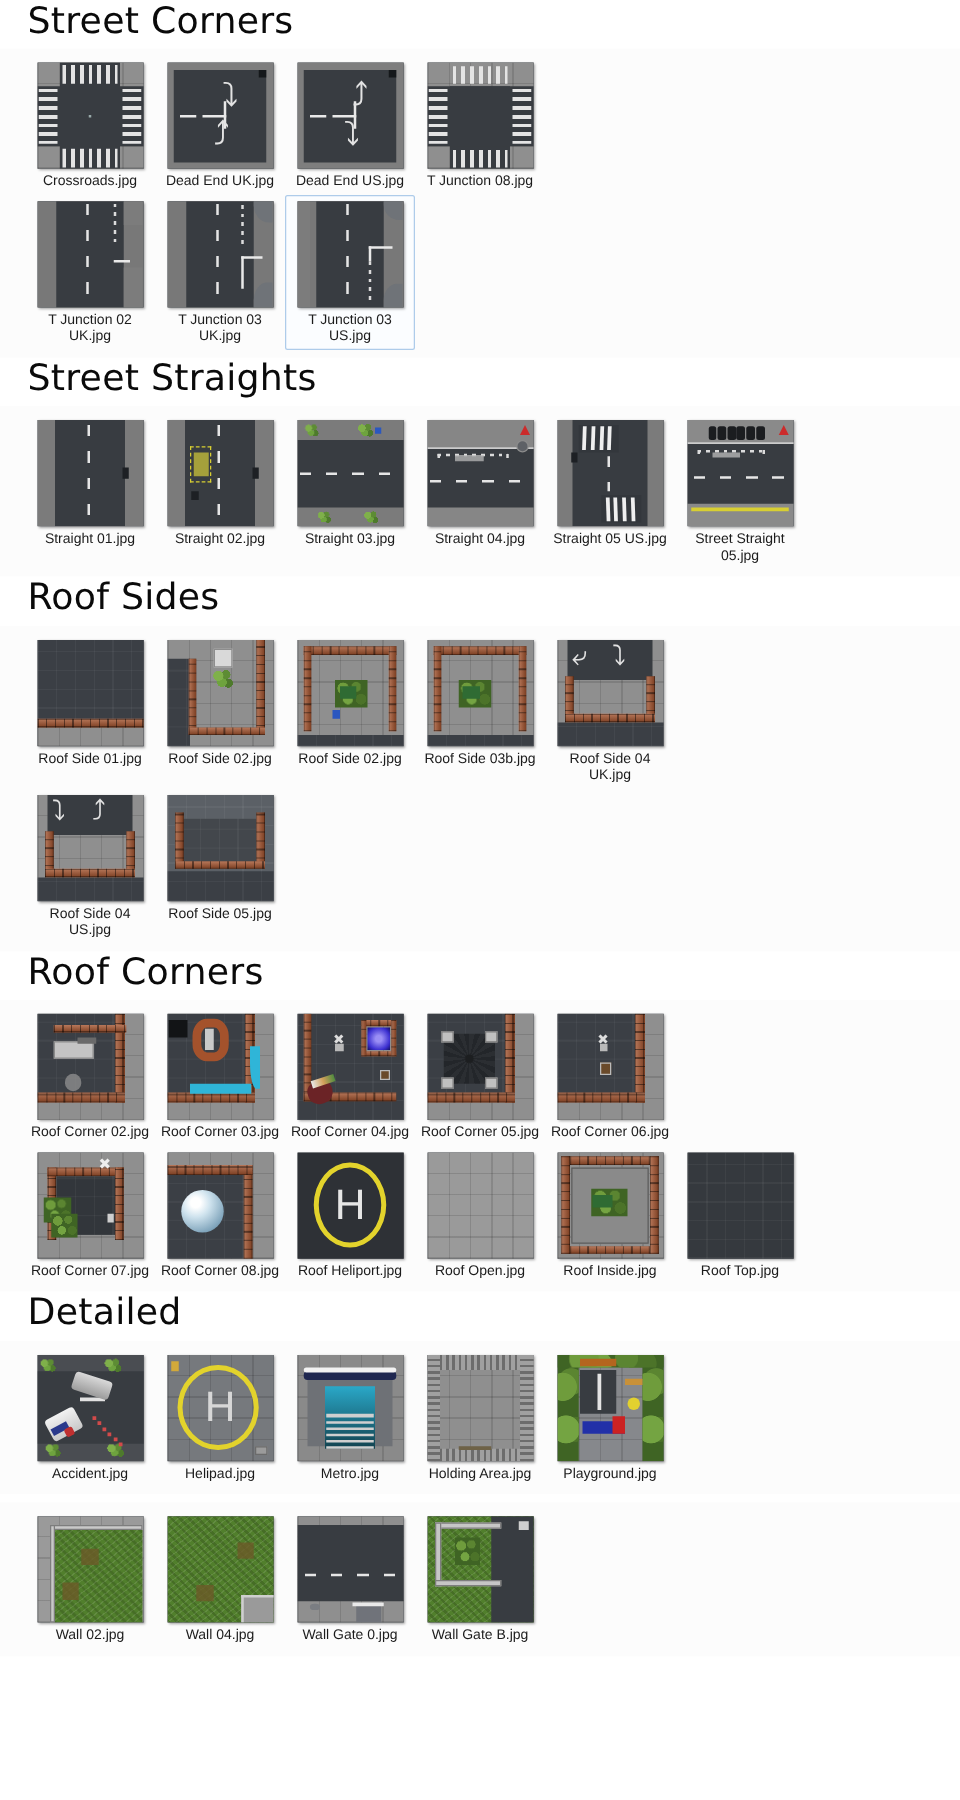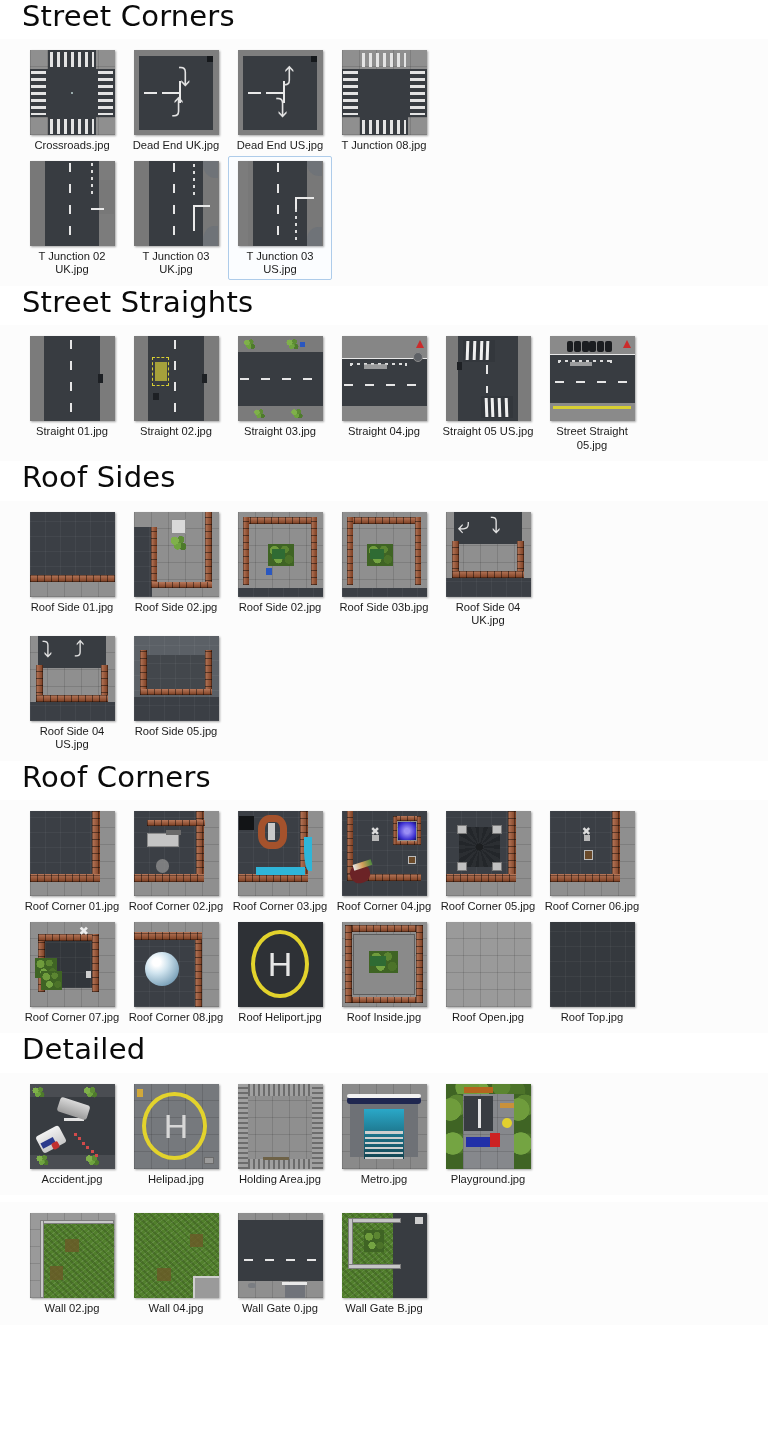--- a/index.html
+++ b/index.html
@@ -473,29 +473,20 @@
           <div class="section-title">Roof Corners</div>
         </div>
         <div class="panel">
           <div class="grid">
             <div class="cell">
               <div class="thumb">
                 <div class="tl paveTex fill"></div>
                 <div class="tl roofTex" style="left:0;top:0;width:78%;height:78%;"></div>
                 <div class="tl brickv" style="left:74%;top:0;width:9%;height:83%;"></div>
                 <div class="tl brick" style="left:0;top:74%;width:83%;height:9%;"></div>
-              </div>
-              <div class="caption">Roof Corner 01.jpg</div>
-            </div>
-            <div class="cell">
-              <div class="thumb">
-                <div class="tl paveTex fill"></div>
-                <div class="tl roofTex" style="left:0;top:0;width:78%;height:78%;"></div>
-                <div class="tl brickv" style="left:74%;top:0;width:9%;height:83%;"></div>
-                <div class="tl brick" style="left:0;top:74%;width:83%;height:9%;"></div>
                 <div class="tl brick" style="left:16%;top:10%;width:68%;height:7%;"></div>
                 <div class="tl " style="left:16%;top:26%;width:38%;height:16%;background:#c4c4c4;border:1px solid #8b8b8b;"></div>
                 <div class="tl " style="left:38%;top:22%;width:18%;height:6%;background:#6a6a6a;"></div>
                 <div class="tl " style="left:26%;top:56%;width:16%;height:16%;background:#8d8d8d;border-radius:50%;opacity:.8;"></div>
               </div>
               <div class="caption">Roof Corner 02.jpg</div>
             </div>
             <div class="cell">
               <div class="thumb">
                 <div class="tl paveTex fill"></div>
@@ -584,36 +575,36 @@
             <div class="cell">
               <div class="thumb">
                 <div class="tl fill" style="background:#2e3136;"></div>
                 <div class="tl helipadRing" style="left:16%;top:10%;width:68%;height:80%;"></div>
                 <div class="tl hLetter" style="left:0;top:0;width:100%;height:100%;display:flex;align-items:center;justify-content:center;">H</div>
               </div>
               <div class="caption">Roof Heliport.jpg</div>
             </div>
             <div class="cell">
               <div class="thumb">
+                <div class="tl paveTex fill" style="background-color:#9a9a9a;"></div>
+              </div>
+              <div class="caption">Roof Open.jpg</div>
+            </div>
+            <div class="cell">
+              <div class="thumb">
                 <div class="tl paveTex fill"></div>
                 <div class="tl brick" style="left:4%;top:4%;width:92%;height:8%;"></div>
                 <div class="tl brick" style="left:4%;bottom:4%;width:92%;height:8%;"></div>
                 <div class="tl brickv" style="left:4%;top:4%;width:8%;height:92%;"></div>
                 <div class="tl brickv" style="right:4%;top:4%;width:8%;height:92%;"></div>
                 <div class="tl " style="left:14%;top:14%;width:72%;height:72%;background:#8a8a8a;border:1px solid #5c5c5c;"></div>
                 <div class="tl hedge" style="left:32%;top:34%;width:34%;height:26%;"></div>
                 <div class="tl " style="left:34%;top:40%;width:18%;height:12%;background:#2f6b33;"></div>
               </div>
               <div class="caption">Roof Inside.jpg</div>
-            </div>
-            <div class="cell">
-              <div class="thumb">
-                <div class="tl paveTex fill" style="background-color:#9a9a9a;"></div>
-              </div>
-              <div class="caption">Roof Open.jpg</div>
             </div>
             <div class="cell">
               <div class="thumb">
                 <div class="tl roofTex fill" style="background-color:#35393e;"></div>
               </div>
               <div class="caption">Roof Top.jpg</div>
             </div>
           </div>
         </div>
       </div>
@@ -650,47 +641,47 @@
                 <div class="tl paveTex fill" style="background-color:#76797d;"></div>
                 <div class="tl helipadRing" style="left:10%;top:10%;width:76%;height:80%;"></div>
                 <div class="tl hLetter" style="left:0;top:0;width:100%;height:100%;display:flex;align-items:center;justify-content:center;color:#d7d7d7;">H</div>
                 <div class="tl " style="left:4%;top:6%;width:6px;height:8px;background:#d2a93a;"></div>
                 <div class="tl " style="right:5%;bottom:6%;width:12%;height:8%;background:#9b9b9b;border:1px solid #6b6b6b;"></div>
               </div>
               <div class="caption">Helipad.jpg</div>
             </div>
             <div class="cell">
               <div class="thumb">
-                <div class="tl paveTex fill" style="background-color:#8f8f8f;"></div>
-                <div class="tl " style="left:0;top:0;width:100%;height:14%;background:repeating-linear-gradient(90deg,#6c6c6c 0 2px,#a0a0a0 2px 5px);"></div>
-                <div class="tl " style="left:0;bottom:0;width:100%;height:12%;background:repeating-linear-gradient(90deg,#6c6c6c 0 2px,#a0a0a0 2px 5px);"></div>
-                <div class="tl " style="left:0;top:0;width:12%;height:100%;background:repeating-linear-gradient(0deg,#6c6c6c 0 2px,#a0a0a0 2px 5px);"></div>
-                <div class="tl " style="right:0;top:0;width:12%;height:100%;background:repeating-linear-gradient(0deg,#6c6c6c 0 2px,#a0a0a0 2px 5px);"></div>
-                <div class="tl " style="left:30%;bottom:11%;width:30%;height:3%;background:#6e6247;"></div>
-              </div>
-              <div class="caption">Holding Area.jpg</div>
-            </div>
-            <div class="cell">
-              <div class="thumb">
                 <div class="tl paveTex fill" style="background-color:#8a8a8a;"></div>
                 <div class="tl " style="left:10%;top:24%;width:80%;height:62%;background:#6e7176;"></div>
                 <div class="tl " style="left:26%;top:30%;width:48%;height:58%;background:linear-gradient(180deg,#2aa8c8,#12424f);"></div>
                 <div class="tl " style="left:28%;top:56%;width:44%;height:3%;background:#cfcfcf;"></div>
                 <div class="tl " style="left:28%;top:62%;width:44%;height:3%;background:#cfcfcf;"></div>
                 <div class="tl " style="left:28%;top:68%;width:44%;height:3%;background:#cfcfcf;"></div>
                 <div class="tl " style="left:28%;top:74%;width:44%;height:3%;background:#cfcfcf;"></div>
                 <div class="tl " style="left:28%;top:80%;width:44%;height:3%;background:#cfcfcf;"></div>
                 <div class="tl " style="left:28%;top:86%;width:44%;height:3%;background:#cfcfcf;"></div>
                 <div class="tl " style="left:6%;top:16%;width:88%;height:8%;background:#1f2750;border-radius:3px;"></div>
                 <div class="tl " style="left:6%;top:12%;width:88%;height:5%;background:#f2f2f2;border-radius:3px;"></div>
               </div>
               <div class="caption">Metro.jpg</div>
             </div>
             <div class="cell">
               <div class="thumb">
+                <div class="tl paveTex fill" style="background-color:#8f8f8f;"></div>
+                <div class="tl " style="left:0;top:0;width:100%;height:14%;background:repeating-linear-gradient(90deg,#6c6c6c 0 2px,#a0a0a0 2px 5px);"></div>
+                <div class="tl " style="left:0;bottom:0;width:100%;height:12%;background:repeating-linear-gradient(90deg,#6c6c6c 0 2px,#a0a0a0 2px 5px);"></div>
+                <div class="tl " style="left:0;top:0;width:12%;height:100%;background:repeating-linear-gradient(0deg,#6c6c6c 0 2px,#a0a0a0 2px 5px);"></div>
+                <div class="tl " style="right:0;top:0;width:12%;height:100%;background:repeating-linear-gradient(0deg,#6c6c6c 0 2px,#a0a0a0 2px 5px);"></div>
+                <div class="tl " style="left:30%;bottom:11%;width:30%;height:3%;background:#6e6247;"></div>
+              </div>
+              <div class="caption">Holding Area.jpg</div>
+            </div>
+            <div class="cell">
+              <div class="thumb">
                 <div class="tl paveTex fill" style="background-color:#86888c;"></div>
                 <div class="tl asphalt-d" style="left:22%;top:14%;width:34%;height:42%;"></div>
                 <div class="tl " style="left:38%;top:18%;width:3px;height:34%;background:#e4e4e4;"></div>
                 <div class="tl hedge" style="left:0;top:0;width:20%;height:100%;"></div>
                 <div class="tl hedge" style="right:0;top:0;width:20%;height:100%;"></div>
                 <div class="tl hedge" style="left:0;top:0;width:100%;height:12%;"></div>
                 <div class="tl " style="left:22%;top:4%;width:34%;height:7%;background:#b4651e;"></div>
                 <div class="tl " style="left:24%;top:62%;width:40%;height:12%;background:#2230a8;"></div>
                 <div class="tl " style="left:52%;top:58%;width:12%;height:16%;background:#cc2222;"></div>
                 <div class="tl " style="right:22%;top:40%;width:12%;height:12%;background:#e2d12f;border-radius:50%;"></div>

